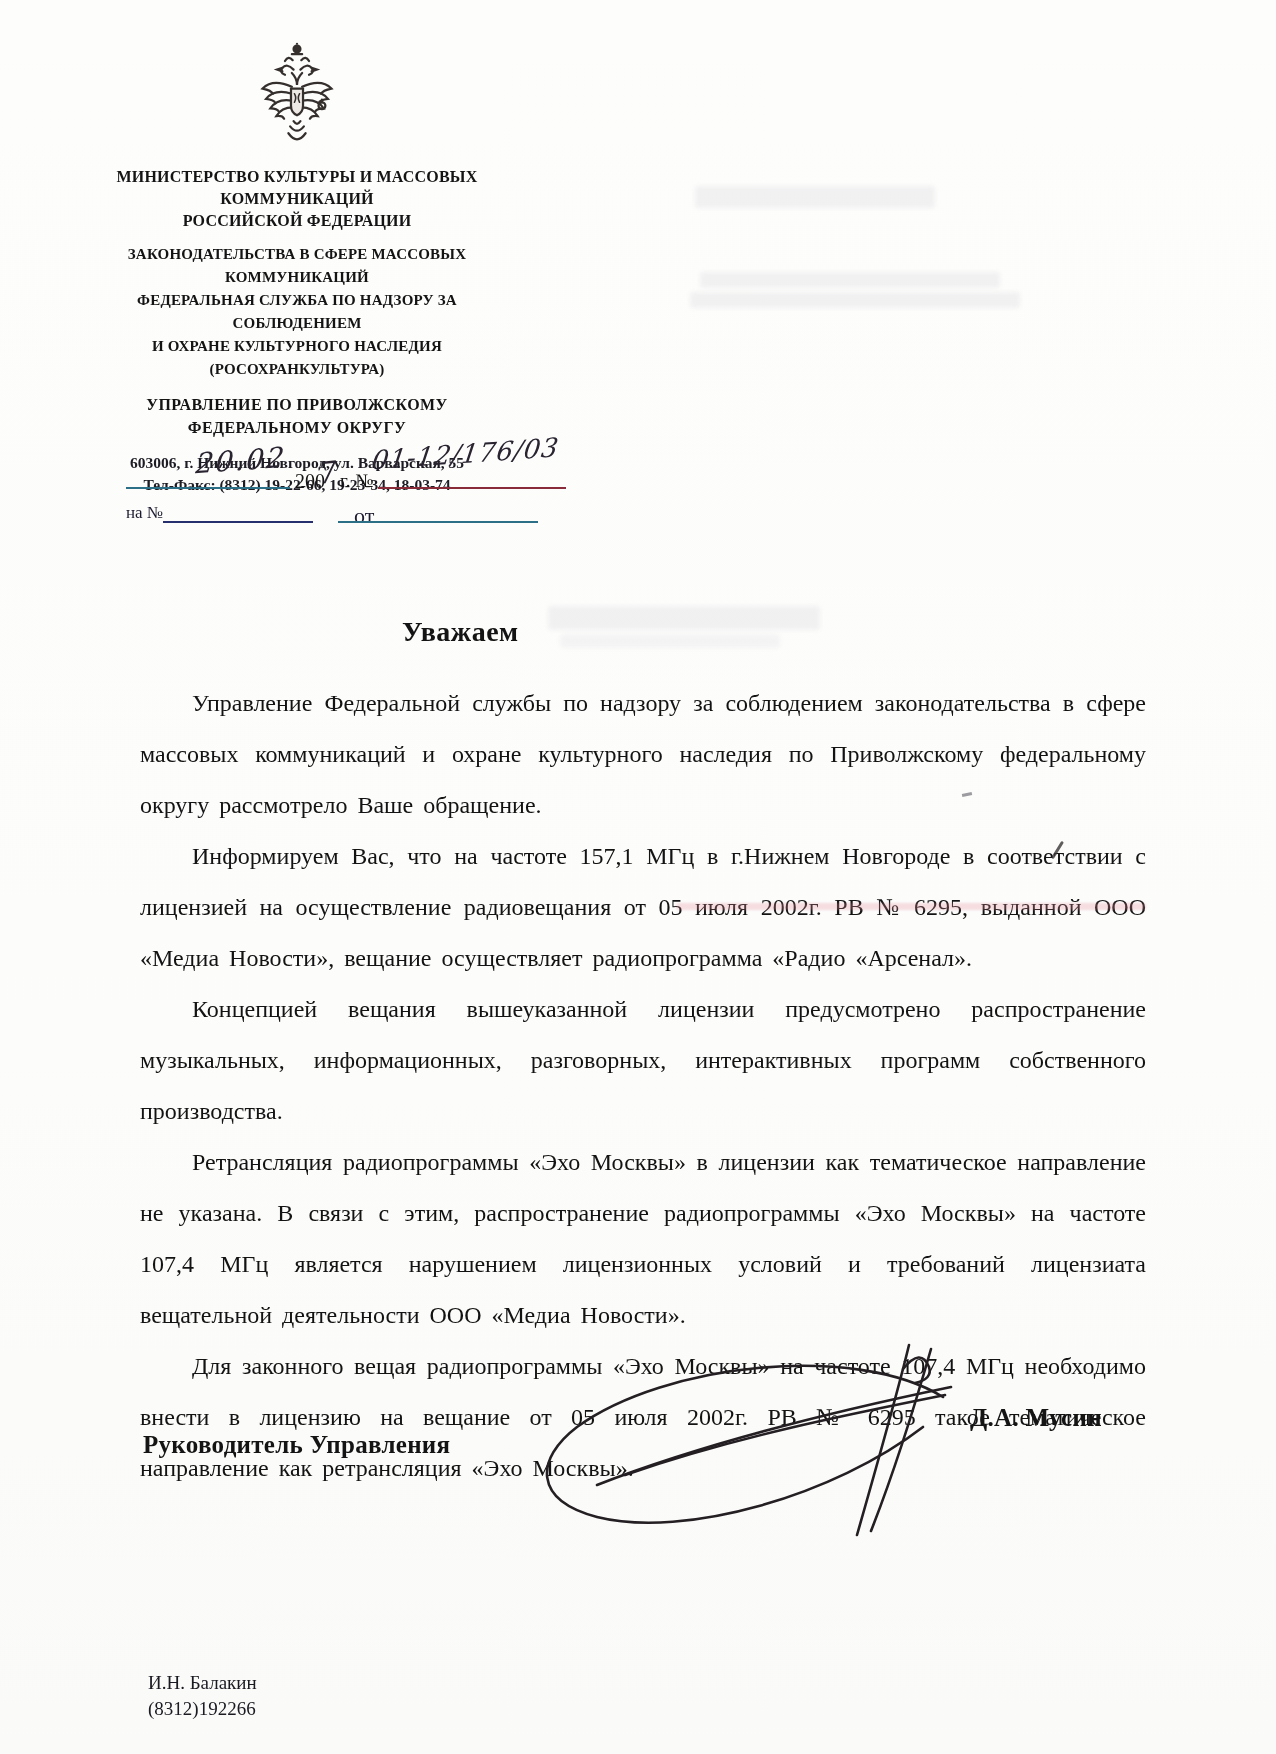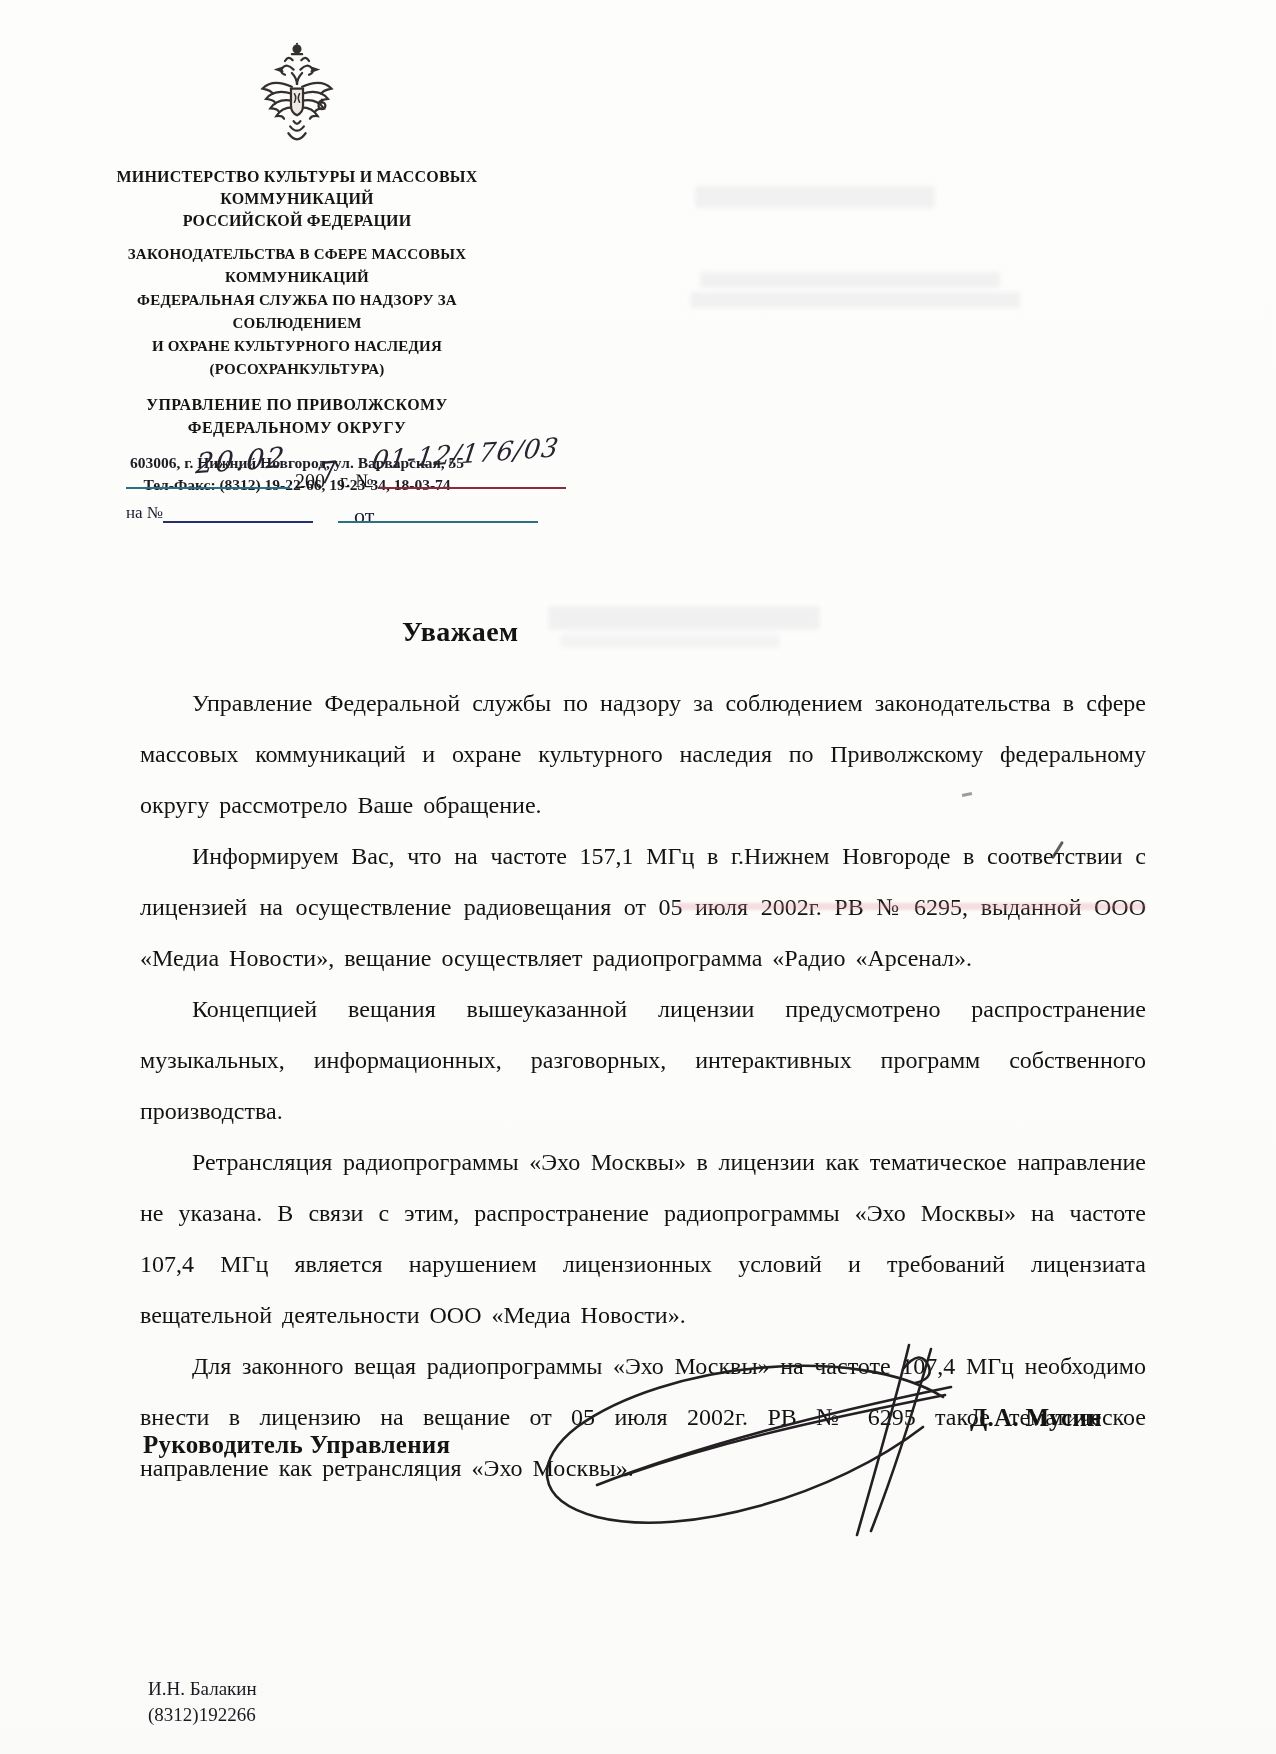--- a/index.html
+++ b/index.html
@@ -79,21 +79,21 @@
   .body-block p{
     margin:0;font-size:24px;line-height:51px;
     text-indent:52px;text-align:justify;word-spacing:4px;
     color:#131313;
   }
   
   .sig-title{position:absolute;left:143px;top:1408px;font-size:25px;font-weight:bold;letter-spacing:.3px;margin-top:23px;}
   .sig-name{position:absolute;left:970px;top:1404px;font-size:25px;font-weight:bold;letter-spacing:.3px;}
   .sig-svg{position:absolute;left:505px;top:1335px;}
   
-  .footer{position:absolute;left:148px;top:1670px;font-size:19px;line-height:26px;color:#1a1a22;margin-top:6px;}
+  .footer{position:absolute;left:148px;top:1670px;font-size:19px;line-height:26px;color:#1a1a22;}
 </style>
 </head>
 <body>
 
 <div class="page">
 
   <div class="letterhead">
     <svg class="emblem" width="86" height="112" viewBox="0 0 100 130" aria-hidden="true">
       <g fill="none" stroke="#35302e" stroke-width="2.6" stroke-linecap="round">
 

